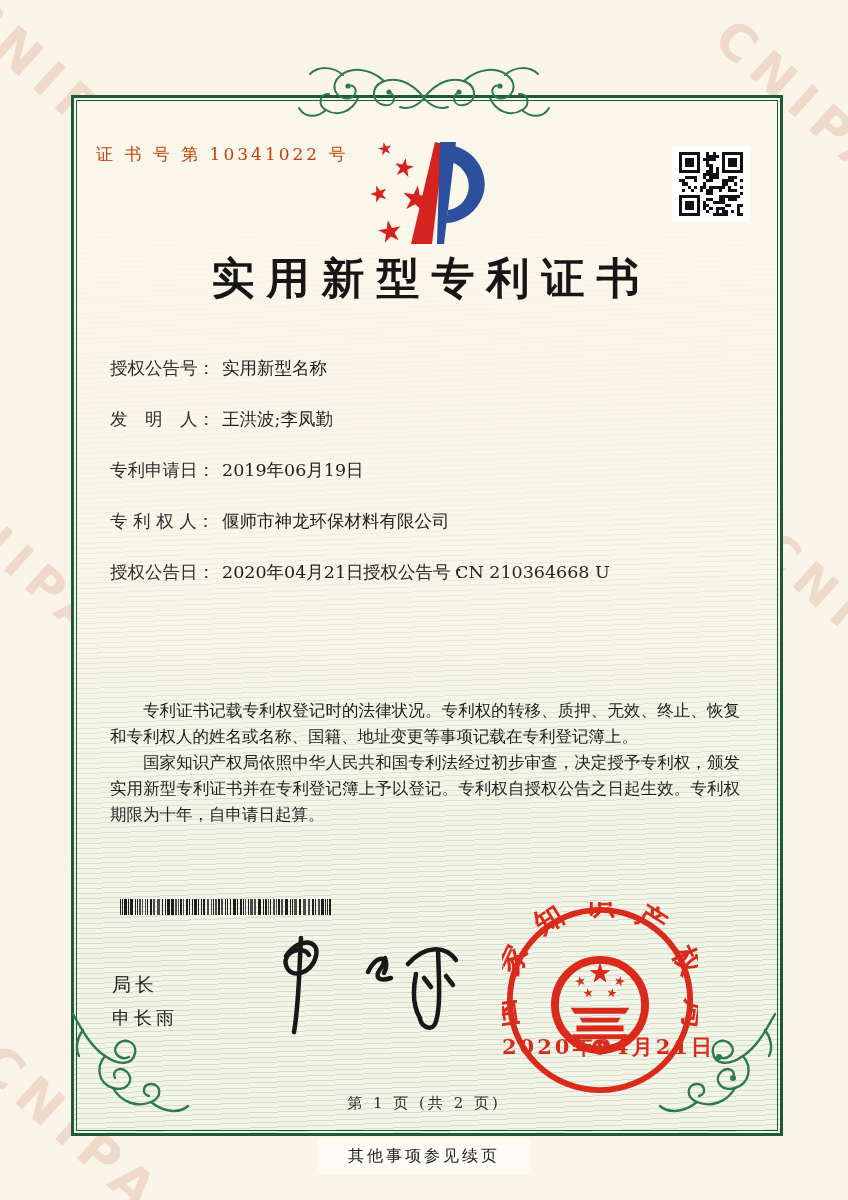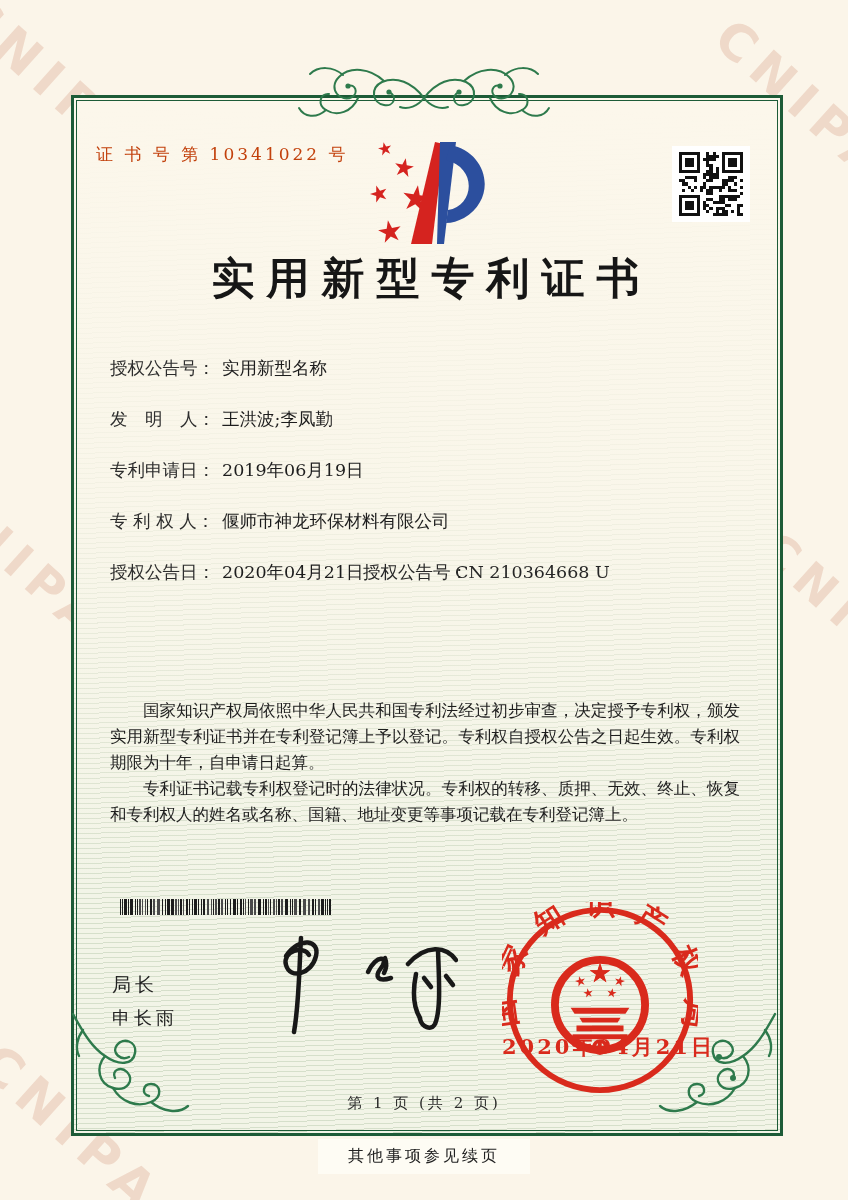--- a/index.html
+++ b/index.html
@@ -295,22 +295,22 @@
         <span class="val2"></span>
       </div>
         <div class="field-row">
         <span class="lbl">授权公告日：</span><span class="val">2020年04月21日</span>
         <span class="lbl2">授权公告号：</span>
         <span class="val2">CN 210364668 U</span>
       </div>
       </div>
 
     <div class="body-text">
+      <p>专利证书记载专利权登记时的法律状况。专利权的转移、质押、无效、终止、恢复和专利权人的姓名或名称、国籍、地址变更等事项记载在专利登记簿上。</p>
       <p>国家知识产权局依照中华人民共和国专利法经过初步审查，决定授予专利权，颁发实用新型专利证书并在专利登记簿上予以登记。专利权自授权公告之日起生效。专利权期限为十年，自申请日起算。</p>
-      <p>专利证书记载专利权登记时的法律状况。专利权的转移、质押、无效、终止、恢复和专利权人的姓名或名称、国籍、地址变更等事项记载在专利登记簿上。</p>
     </div>
 
     <div class="barcode" id="barcode"><i style="width: 1px; background: rgb(28, 28, 28); margin-right: 1px;"></i><i style="width: 1px; background: rgb(28, 28, 28); margin-right: 1px;"></i><i style="width: 3px; background: rgb(28, 28, 28); margin-right: 1px;"></i><i style="width: 1px; background: rgb(28, 28, 28); margin-right: 1px;"></i><i style="width: 3px; background: rgb(28, 28, 28); margin-right: 2px;"></i><i style="width: 1px; background: rgb(28, 28, 28); margin-right: 1px;"></i><i style="width: 1px; background: rgb(28, 28, 28); margin-right: 1px;"></i><i style="width: 2px; background: rgb(74, 74, 74); margin-right: 1px;"></i><i style="width: 1px; background: rgb(74, 74, 74); margin-right: 2px;"></i><i style="width: 1px; background: rgb(74, 74, 74); margin-right: 1px;"></i><i style="width: 1px; background: rgb(28, 28, 28); margin-right: 2px;"></i><i style="width: 2px; background: rgb(28, 28, 28); margin-right: 1px;"></i><i style="width: 2px; background: rgb(74, 74, 74); margin-right: 2px;"></i><i style="width: 3px; background: rgb(74, 74, 74); margin-right: 2px;"></i><i style="width: 1px; background: rgb(28, 28, 28); margin-right: 2px;"></i><i style="width: 1px; background: rgb(28, 28, 28); margin-right: 1px;"></i><i style="width: 3px; background: rgb(28, 28, 28); margin-right: 1px;"></i><i style="width: 3px; background: rgb(28, 28, 28); margin-right: 1px;"></i><i style="width: 2px; background: rgb(74, 74, 74); margin-right: 1px;"></i><i style="width: 1px; background: rgb(74, 74, 74); margin-right: 1px;"></i><i style="width: 2px; background: rgb(28, 28, 28); margin-right: 1px;"></i><i style="width: 1px; background: rgb(74, 74, 74); margin-right: 2px;"></i><i style="width: 2px; background: rgb(28, 28, 28); margin-right: 1px;"></i><i style="width: 1px; background: rgb(28, 28, 28); margin-right: 2px;"></i><i style="width: 1px; background: rgb(28, 28, 28); margin-right: 1px;"></i><i style="width: 3px; background: rgb(28, 28, 28); margin-right: 1px;"></i><i style="width: 1px; background: rgb(28, 28, 28); margin-right: 2px;"></i><i style="width: 1px; background: rgb(28, 28, 28); margin-right: 1px;"></i><i style="width: 2px; background: rgb(28, 28, 28); margin-right: 2px;"></i><i style="width: 2px; background: rgb(74, 74, 74); margin-right: 2px;"></i><i style="width: 1px; background: rgb(74, 74, 74); margin-right: 1px;"></i><i style="width: 1px; background: rgb(28, 28, 28); margin-right: 1px;"></i><i style="width: 2px; background: rgb(74, 74, 74); margin-right: 1px;"></i><i style="width: 2px; background: rgb(28, 28, 28); margin-right: 1px;"></i><i style="width: 2px; background: rgb(74, 74, 74); margin-right: 2px;"></i><i style="width: 1px; background: rgb(28, 28, 28); margin-right: 1px;"></i><i style="width: 1px; background: rgb(28, 28, 28); margin-right: 2px;"></i><i style="width: 1px; background: rgb(28, 28, 28); margin-right: 2px;"></i><i style="width: 3px; background: rgb(28, 28, 28); margin-right: 1px;"></i><i style="width: 1px; background: rgb(28, 28, 28); margin-right: 2px;"></i><i style="width: 2px; background: rgb(28, 28, 28); margin-right: 1px;"></i><i style="width: 1px; background: rgb(28, 28, 28); margin-right: 1px;"></i><i style="width: 1px; background: rgb(74, 74, 74); margin-right: 2px;"></i><i style="width: 1px; background: rgb(28, 28, 28); margin-right: 1px;"></i><i style="width: 3px; background: rgb(74, 74, 74); margin-right: 1px;"></i><i style="width: 2px; background: rgb(74, 74, 74); margin-right: 2px;"></i><i style="width: 3px; background: rgb(28, 28, 28); margin-right: 2px;"></i><i style="width: 1px; background: rgb(28, 28, 28); margin-right: 1px;"></i><i style="width: 2px; background: rgb(28, 28, 28); margin-right: 1px;"></i><i style="width: 1px; background: rgb(74, 74, 74); margin-right: 1px;"></i><i style="width: 1px; background: rgb(28, 28, 28); margin-right: 2px;"></i><i style="width: 2px; background: rgb(74, 74, 74); margin-right: 1px;"></i><i style="width: 1px; background: rgb(74, 74, 74); margin-right: 1px;"></i><i style="width: 2px; background: rgb(28, 28, 28); margin-right: 1px;"></i><i style="width: 2px; background: rgb(74, 74, 74); margin-right: 2px;"></i><i style="width: 3px; background: rgb(28, 28, 28); margin-right: 2px;"></i><i style="width: 1px; background: rgb(28, 28, 28); margin-right: 1px;"></i><i style="width: 1px; background: rgb(28, 28, 28); margin-right: 1px;"></i><i style="width: 3px; background: rgb(74, 74, 74); margin-right: 2px;"></i><i style="width: 2px; background: rgb(28, 28, 28); margin-right: 2px;"></i><i style="width: 3px; background: rgb(74, 74, 74); margin-right: 2px;"></i><i style="width: 2px; background: rgb(74, 74, 74); margin-right: 2px;"></i><i style="width: 2px; background: rgb(28, 28, 28); margin-right: 1px;"></i><i style="width: 1px; background: rgb(28, 28, 28); margin-right: 2px;"></i><i style="width: 2px; background: rgb(74, 74, 74); margin-right: 1px;"></i><i style="width: 3px; background: rgb(28, 28, 28); margin-right: 1px;"></i><i style="width: 1px; background: rgb(28, 28, 28); margin-right: 1px;"></i><i style="width: 1px; background: rgb(28, 28, 28); margin-right: 1px;"></i><i style="width: 2px; background: rgb(28, 28, 28); margin-right: 1px;"></i></div>
 
     <div class="director-title">局长</div>
     <div class="director-name">申长雨</div>
 
     <svg class="signature" width="210" height="110" viewBox="0 0 210 110">
       <g fill="none" stroke="#181818" stroke-width="4.5" stroke-linecap="round" stroke-linejoin="round">
         <path d="M38,24 C52,4 72,8 68,24 C64,42 42,48 38,33 C34,19 56,13 61,23"></path>

